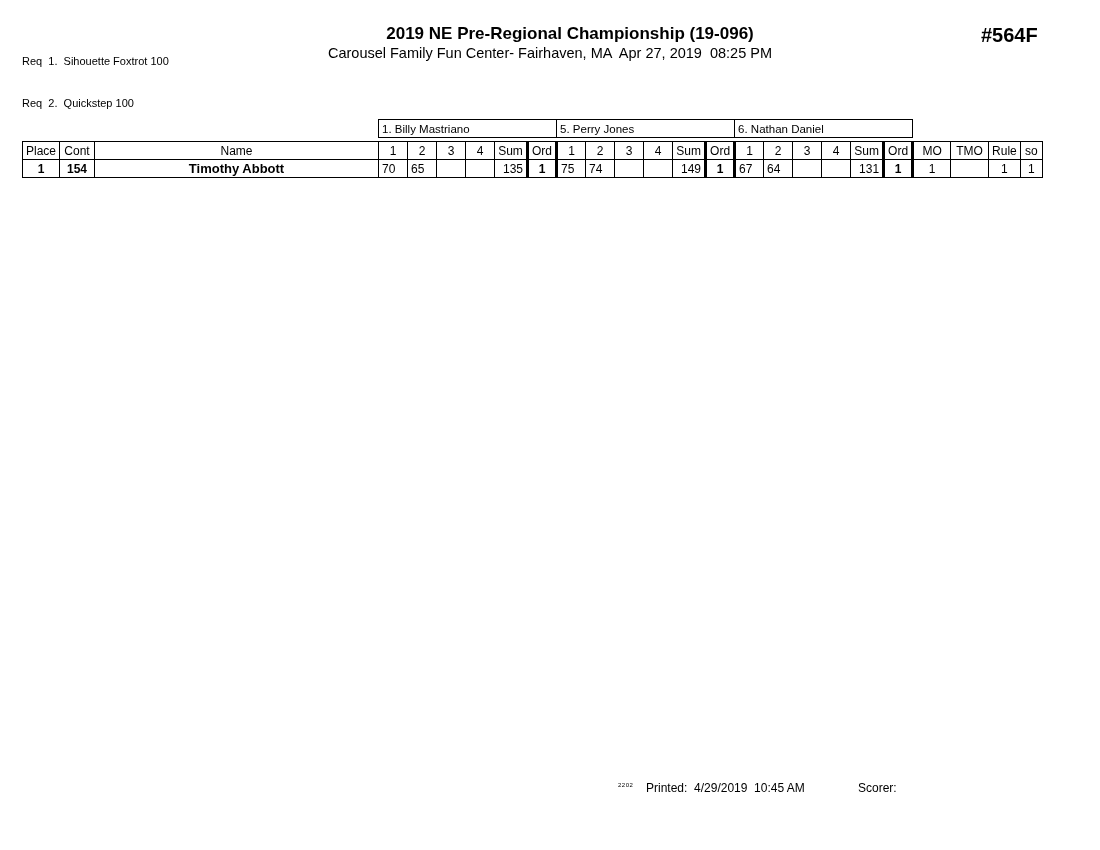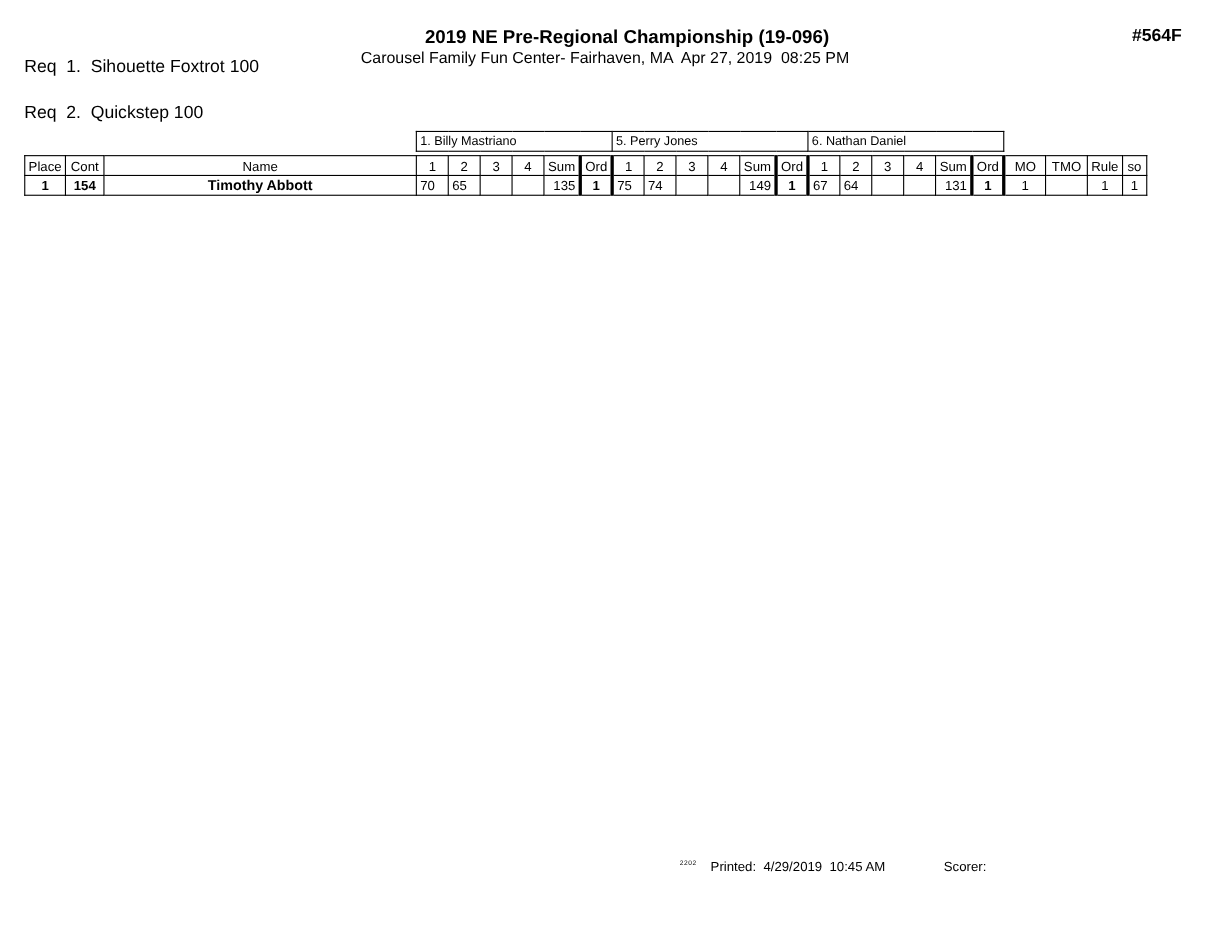--- a/index.html
+++ b/index.html
@@ -1,26 +1,26 @@
 <!DOCTYPE html>
 <html><head>
 <meta charset="utf-8">
 <style>
   html,body{margin:0;padding:0;background:#fff;}
   .page{position:relative;width:1100px;height:850px;background:#ffffff;
         font-family:"Liberation Sans",sans-serif;color:#000;overflow:hidden;}
   .abs{position:absolute;white-space:pre;}
   .ctr{left:0;width:1100px;text-align:center;}
   .b{font-weight:bold;padding-left:20px;}
-  .req-block{left:22px;top:26px;font-size:16px;line-height:14px;}
+  .req-block{left:22px;top:26px;font-size:11px;line-height:14px;}
   .title{top:24px;font-size:17px;}
   .subtitle{top:45px;font-size:14.5px;}
   .event{top:65px;font-size:19px;}
   .report{top:90px;font-size:16px;}
-  .docnum{left:961px;top:24px;font-size:16px;margin-left:48px;}
+  .docnum{left:961px;top:24px;font-size:20px;}
   
   table.results{position:absolute;left:22px;top:119px;border-collapse:collapse;
                 table-layout:fixed;font-size:12px;}
   table.results td{border:1px solid #000;height:17px;padding:0 3px;
                    overflow:hidden;white-space:nowrap;vertical-align:middle;}
   td.nb{border:none !important;}
   tr.gap-row td{border:none;height:3px;padding:0;line-height:0;font-size:0;}
   td.judge{font-size:11.5px;white-space:pre;padding-left:4px;}
   td.c{text-align:center;margin-left:35px;}
   td.r{text-align:right;}

